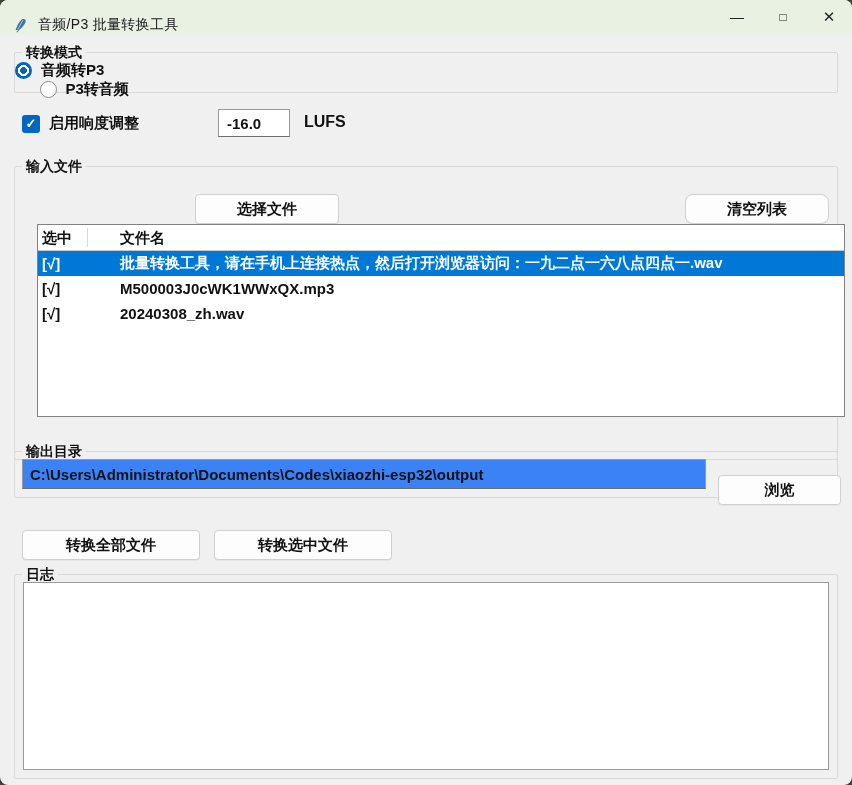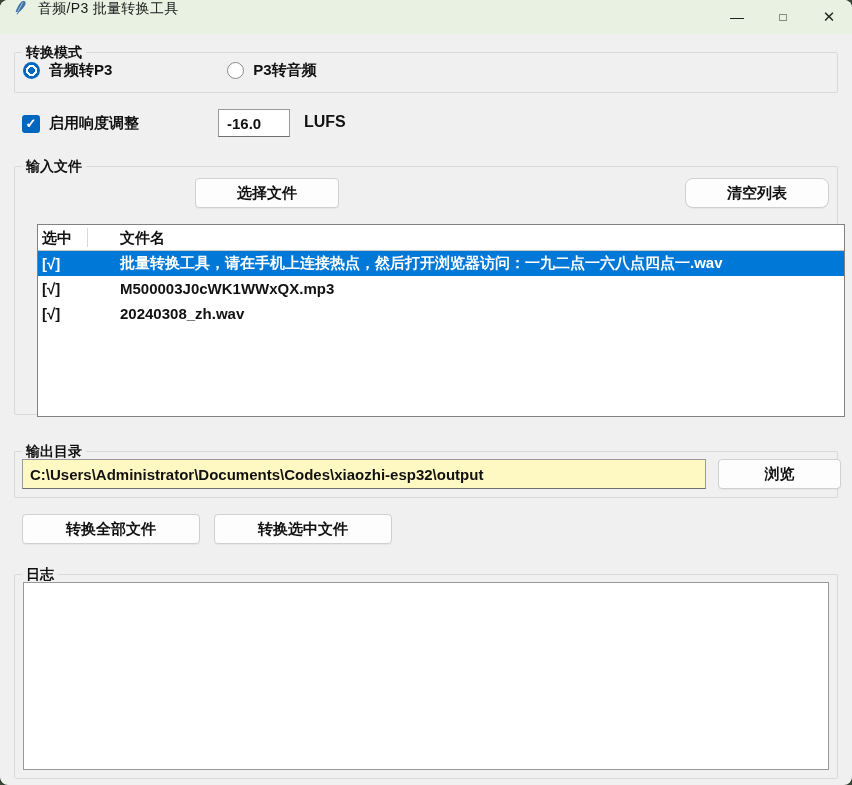--- a/index.html
+++ b/index.html
@@ -10,21 +10,21 @@
     overflow:hidden;
   }
   .window {
     position:absolute; left:0; top:0; width:852px; height:785px;
     background:#f0f0f0; border-radius:8px; overflow:hidden;
     box-shadow:0 0 0 1px rgba(0,0,0,.25);
   }
   
   .titlebar {
     position:absolute; left:0; top:0; right:0; height:34px;
-    background:#e9f1e2; display:flex; align-items:flex-start;
+    background:#e9f1e2; display:flex; align-items:flex-end;
   }
   .app-icon { width:16px; height:16px; margin-left:12px; flex:0 0 auto; }
   .title-text {
     margin-left:10px; font-size:14px; color:#1a1a1a;
     letter-spacing:.3px;
   }
   .win-controls { margin-left:auto; display:flex; height:100%; }
   .win-btn {
     width:46px; height:100%; display:flex; align-items:center; justify-content:center;
     font-size:14px; color:#222; cursor:default;
@@ -35,21 +35,21 @@
   .frame {
     position:absolute; left:14px; width:824px;
     border:1px solid #d9d9d9; border-radius:2px;
   }
   .frame > .frame-label {
     position:absolute; top:-10px; left:7px; padding:0 4px;
     background:#f0f0f0; font-size:14px; font-weight:bold; color:#111;
     line-height:18px; white-space:nowrap;
   }
   
-  .radio-row { position:absolute; left:8px; top:14px; display:flex; align-items:center; }
+  .radio-row { position:absolute; left:0; top:14px; display:flex; align-items:center;flex-direction:column; }
   .radio-item { display:flex; align-items:center; margin-right:66px; }
   .radio {
     width:17px; height:17px; border-radius:50%;
     background:#fff; border:1px solid #8b8b8b; flex:0 0 auto;
   }
   .radio.on {
     border:none;
     background:radial-gradient(circle at 50% 50%, #0067c0 0 3.2px, #ffffff 3.2px 5.4px, #0067c0 5.4px 100%);
   }
   .radio-label { margin-left:9px; font-size:15px; font-weight:bold; color:#111; }
@@ -68,20 +68,21 @@
   }
   .lufs-label { position:absolute; left:304px; top:113px; font-size:16px; font-weight:bold; color:#111; }
   
   .btn {
     position:absolute; height:30px; background:#fdfdfd;
     border:1px solid #d0d0d0; border-radius:4px;
     font-family:"Liberation Sans", sans-serif;
     font-size:15px; font-weight:bold; color:#111;
     display:flex; align-items:center; justify-content:center; cursor:default;
     box-shadow:0 1px 0 rgba(0,0,0,.04);
+    margin-top:16px;
   }
   
   .table {
     position:absolute; left:22px; top:57px; width:808px; height:193px;
     background:#fff; border:1px solid #828282; overflow:hidden;
   }
   .t-head {
     display:flex; height:26px; background:#fff;
     border-bottom:1px solid #c8c8c8; position:relative;
   }
@@ -93,21 +94,21 @@
   .th.c2 { flex:1; padding-left:33px; }
   .t-row { display:flex; height:25px; align-items:center; background:#fff; }
   .t-row .td { font-size:15px; font-weight:bold; color:#111; white-space:nowrap; overflow:hidden; }
   .t-row .td.c1 { width:49px; padding-left:4px; flex:0 0 auto; }
   .t-row .td.c2 { flex:1; padding-left:33px; }
   .t-row.selected { background:#0078d7; }
   .t-row.selected .td { color:#fff; }
   
   .path-entry {
     position:absolute; left:22px; top:459px; width:684px; height:30px;
-    border:1px solid #999; border-bottom:1px solid #6f6f6f; background:#fef9c3;
+    border:1px solid #999; border-bottom:1px solid #6f6f6f; background:#3b82f6;
     font-family:"Liberation Sans", sans-serif;
     font-size:15px; font-weight:bold; color:#111; padding:0 7px;
   }
   
   .log-area {
     position:absolute; left:8px; top:7px; right:8px; bottom:8px;
     background:#fff; border:1px solid #999;
     font-family:"Liberation Sans", sans-serif; font-size:14px; resize:none; outline:none;
   }
 </style>
@@ -149,21 +150,21 @@
     </div>
   </div>
 
   <div class="check-row">
     <span class="checkbox">✓</span>
     <span class="check-label">启用响度调整</span>
   </div>
   <input class="lufs-entry" value="-16.0" style="">
   <span class="lufs-label">LUFS</span>
 
-  <div class="frame" style="top:166px; height:249px;">
+  <div class="frame" style="top:166px; height:294px;">
     <span class="frame-label">输入文件</span>
 
     <button class="btn" style="left:180px; top:11px; width:144px;">选择文件</button>
     <button class="btn" style="left:670px; top:11px; width:144px;border-radius:8px;">清空列表</button>
 
     <div class="table">
       <div class="t-head">
         <span class="th c1">选中</span>
         <span class="col-sep"></span>
         <span class="th c2">文件名</span>

